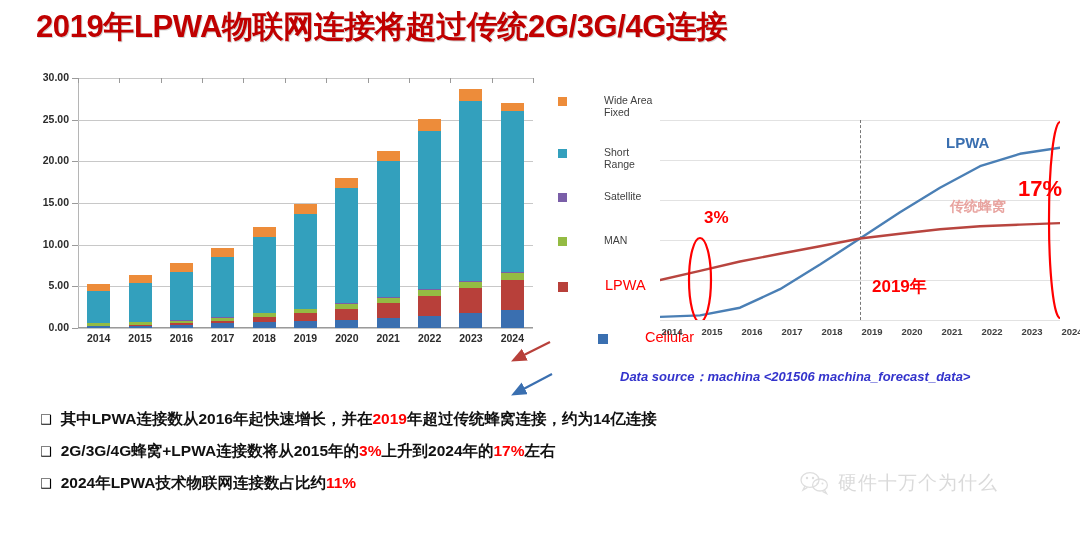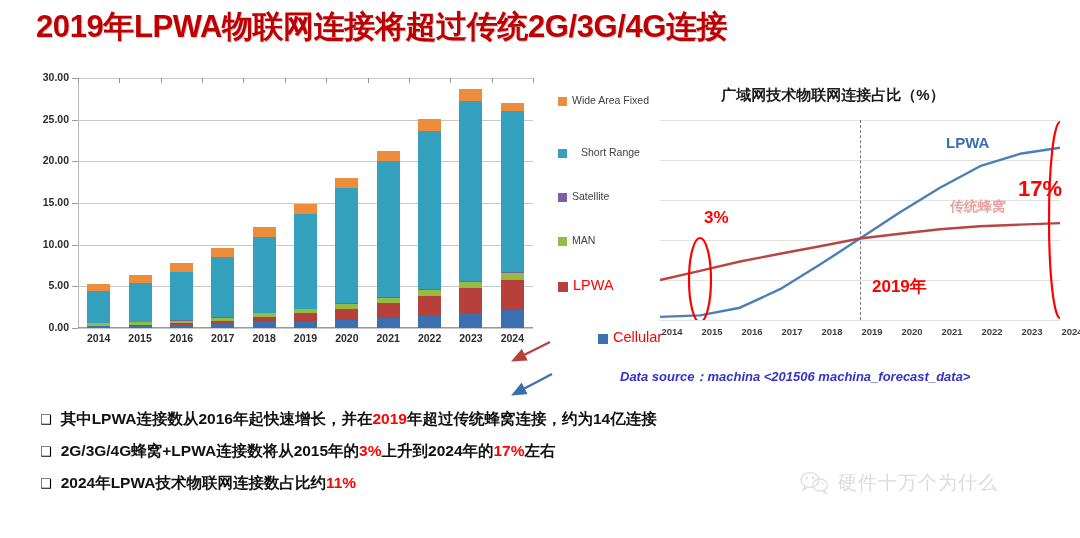--- a/index.html
+++ b/index.html
@@ -41,21 +41,21 @@
   .xtick{
     position:absolute;top:254px;width:41.3px;text-align:center;
     font-size:10.5px;color:#2b2b2b;font-weight:bold;
   }
   .xtick-mark{position:absolute;top:0;width:1px;height:5px;background:#9a9a9a;}
 
   
   .lc-legend{position:absolute;left:528px;top:26px;width:95px;}
   .leg-row{position:absolute;display:flex;align-items:flex-start;}
   .leg-sw{width:9px;height:9px;margin-right:5px;flex:none;margin-top:3px;}
-  .leg-lb{font-size:10.5px;color:#404040;line-height:12px;}
+  .leg-lb{font-size:10.5px;color:#404040;line-height:12px;margin-left:32px;}
   .leg-lb.big{font-size:14.5px;color:#ff0000;line-height:15px;font-weight:normal;}
   .leg-row.big .leg-sw{width:10px;height:10px;margin-top:4px;}
 
   .arrowsvg{position:absolute;left:470px;top:270px;width:70px;height:70px;}
 
   
   .right-chart{position:absolute;left:648px;top:80px;width:420px;height:285px;}
   .rc-title{
     position:absolute;left:10px;top:6px;width:350px;text-align:center;
     font-size:15px;font-weight:bold;color:#1a1a1a;
@@ -263,21 +263,21 @@
           <div class="xtick-mark" style="left: 413.636px;"></div>
           <div class="xtick-mark" style="left: 455px;"></div>
         </div>
     </div>
 
     <div class="lc-legend" id="lc-legend">
         <div class="leg-row" style="top: 0px; left: 0px;">
           <span class="leg-sw" style="background: rgb(237, 140, 58);"></span>
           <span class="leg-lb">Wide Area Fixed</span>
         </div>
-        <div class="leg-row" style="top: 52px; left: 0px; gap: 9px;">
+        <div class="leg-row" style="top: 52px; left: 0px;">
           <span class="leg-sw" style="background: rgb(51, 160, 189);"></span>
           <span class="leg-lb">Short Range</span>
         </div>
         <div class="leg-row" style="top: 96px; left: 0px;">
           <span class="leg-sw" style="background: rgb(122, 94, 168);"></span>
           <span class="leg-lb">Satellite</span>
         </div>
         <div class="leg-row" style="top: 140px; left: 0px;">
           <span class="leg-sw" style="background: rgb(148, 187, 67);"></span>
           <span class="leg-lb">MAN</span>
@@ -300,21 +300,20 @@
         <marker id="ah-blue" markerWidth="7" markerHeight="7" refX="5.5" refY="3" orient="auto">
           <path d="M0,0 L7,3 L0,6 z" fill="#3a6fb0"></path>
         </marker>
       </defs>
       <line x1="50" y1="4" x2="14" y2="22" stroke="#b8403a" stroke-width="2.2" marker-end="url(#ah-red)"></line>
       <line x1="52" y1="36" x2="14" y2="56" stroke="#3a6fb0" stroke-width="2.2" marker-end="url(#ah-blue)"></line>
     </svg>
   </div>
 
   <div class="right-chart">
-    <div class="rc-title">广域网技术物联网连接占比（%）</div>
     <div class="rc-17">17%</div>
     <div class="rc-plot">
       <div id="rc-grid">
           <div class="rgrid" style="top: 0px;"></div>
           <div class="rgrid" style="top: 40px;"></div>
           <div class="rgrid" style="top: 80px;"></div>
           <div class="rgrid" style="top: 120px;"></div>
           <div class="rgrid" style="top: 160px;"></div>
           <div class="rgrid" style="top: 200px;"></div>
         </div>

